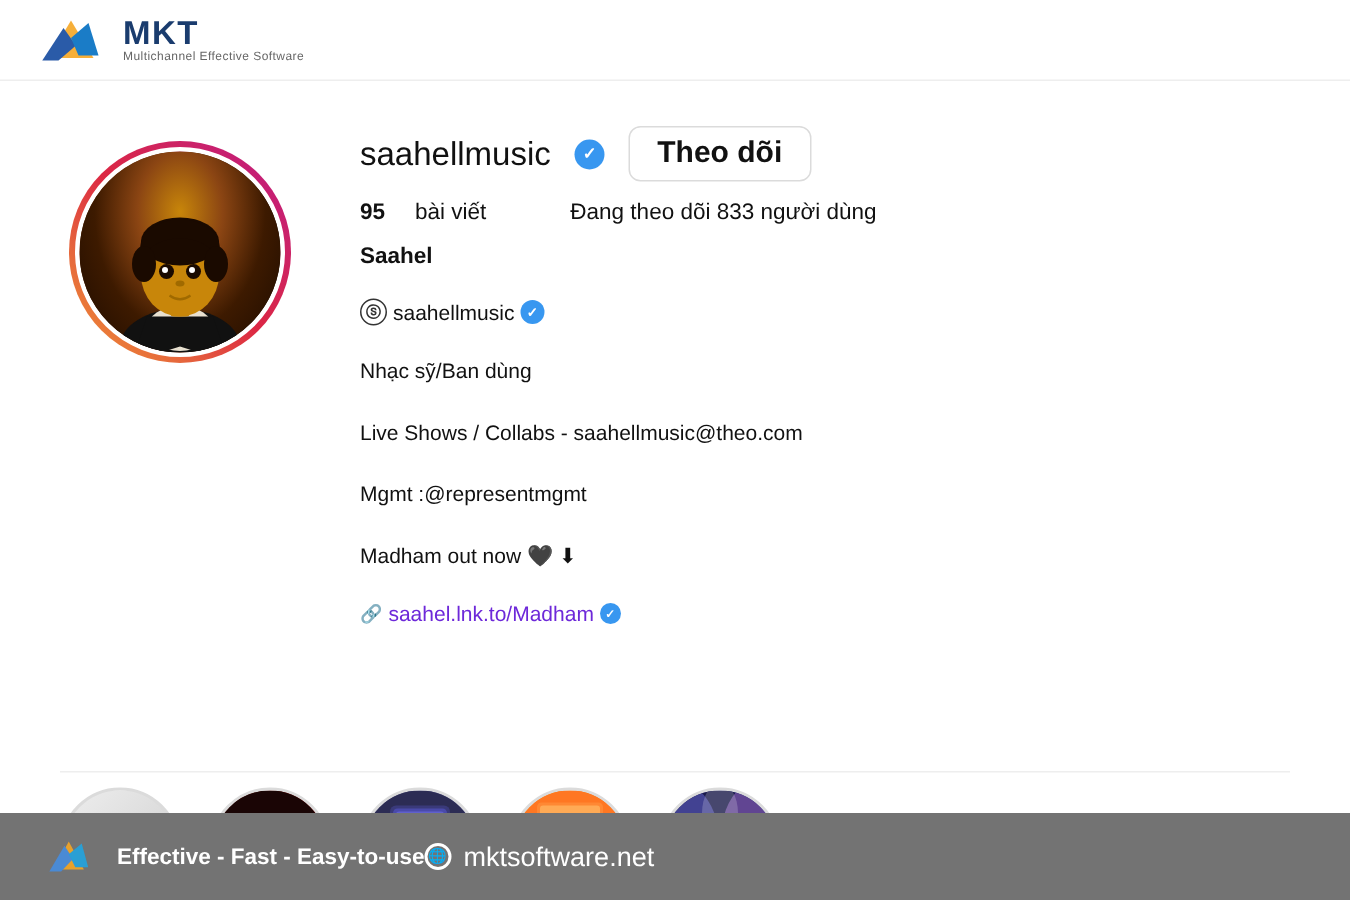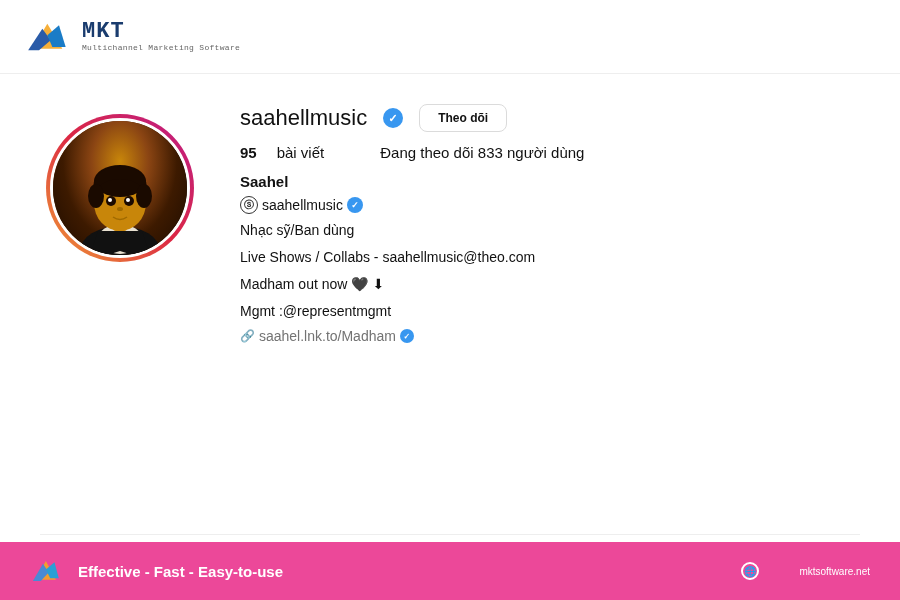--- a/index.html
+++ b/index.html
@@ -11,22 +11,21 @@
       overflow: hidden;
       position: relative;
     }
 
     
     .header {
       display: flex;
       align-items: center;
       padding: 14px 24px;
       border-bottom: 1px solid #eee;
-      height: 74px;
-      font-family: Liberation Mono, monospace;
+      height: 54px;
     }
     .logo-container {
       display: flex;
       align-items: center;
       gap: 8px;
     }
     .logo-icon {
       width: 50px;
       height: 40px;
     }
@@ -129,21 +128,21 @@
     }
     .verified-check {
       color: white;
       font-size: 11px;
       font-weight: bold;
     }
 
     .btn {
       padding: 6px 18px;
       border-radius: 8px;
-      font-size: 12px;
+      font-size: 20px;
       font-weight: 600;
       cursor: pointer;
       border: 1.5px solid #dbdbdb;
       background: #fff;
       color: #111;
     }
     .btn-primary {
       background: #fff;
     }
 
@@ -162,21 +161,21 @@
       font-weight: 600;
     }
     .stat-label {
       font-weight: 400;
       margin-left: 16px;
     }
 
     .bio-section {
       display: flex;
       flex-direction: column;
-      gap: 6px;
+      gap: 20px;
     }
     .bio-name {
       font-size: 15px;
       font-weight: 600;
       color: #111;
     }
     .bio-threads {
       display: flex;
       align-items: center;
       gap: 4px;
@@ -287,24 +286,23 @@
       font-size: 20px;
     }
 
     
     .footer {
       position: absolute;
       bottom: 0;
       left: 0;
       right: 0;
       height: 58px;
-      background: #ec4899;
-      display: flex;
-      align-items: center;
-      justify-content: space-between;
+      background: #737373;
+      display: flex;
+      align-items: center;
       padding: 0 30px;
     }
     .footer-left {
       display: flex;
       align-items: center;
       gap: 12px;
     }
     .footer-logo {
       width: 36px;
       height: 30px;
@@ -347,21 +345,21 @@
     <svg class="logo-icon" viewBox="0 0 60 48" xmlns="http://www.w3.org/2000/svg">
 
       <polygon points="10,38 28,8 46,38" fill="#f5a623" opacity="0.9"></polygon>
 
       <path d="M5,40 L22,14 L32,28 L18,40 Z" fill="#2a5ba8"></path>
 
       <path d="M28,22 L42,10 L50,36 L34,36 Z" fill="#1a7cc7"></path>
     </svg>
     <div class="logo-text">
       <span class="logo-mkt">MKT</span>
-      <span class="logo-subtitle">Multichannel Marketing Software</span>
+      <span class="logo-subtitle">Multichannel Effective Software</span>
     </div>
   </div>
 </div>
 
 <div class="main-content">
 
   <div class="profile-pic-container">
     <div class="profile-pic-ring">
       <div class="profile-pic-inner">
         <div class="person-silhouette">
@@ -421,25 +419,25 @@
 
     <div class="bio-section">
       <span class="bio-name">Saahel</span>
       <div class="bio-threads">
         <div class="threads-icon">ⓢ</div>
         <span>saahellmusic</span>
         <div class="threads-verified">✓</div>
       </div>
       <span class="bio-line">Nhạc sỹ/Ban dùng</span>
       <span class="bio-line">Live Shows / Collabs - saahellmusic@theo.com</span>
+      <span class="bio-line">Mgmt :@representmgmt</span>
       <span class="bio-line">Madham out now 🖤 ⬇</span>
-      <span class="bio-line">Mgmt :@representmgmt</span>
       <div class="bio-link">
         <span class="link-icon">🔗</span>
-        <span style="color:#737373;text-decoration:none;font-size:14px;">saahel.lnk.to/Madham</span>
+        <span style="color:#6d28d9;text-decoration:none;font-size:14px;">saahel.lnk.to/Madham</span>
         <div class="link-verified">✓</div>
       </div>
     </div>
 
   </div>
 </div>
 
 <div class="divider-line"></div>
 
 <div class="highlights-section">
@@ -530,15 +528,15 @@
   <div class="footer-left">
     <svg class="footer-logo" viewBox="0 0 50 40" xmlns="http://www.w3.org/2000/svg">
       <polygon points="8,32 22,6 36,32" fill="#f5a623" opacity="0.9"></polygon>
       <path d="M4,34 L18,10 L26,22 L15,34 Z" fill="#4a8ad4"></path>
       <path d="M22,18 L34,8 L40,30 L28,30 Z" fill="#2a9fd4"></path>
     </svg>
     <span class="footer-tagline">Effective - Fast - Easy-to-use</span>
   </div>
   <div class="footer-right">
     <div class="globe-icon">🌐</div>
-    <span style="color:white;font-size:10px;margin-left:32px;">mktsoftware.net</span>
+    <span style="color:white;font-size:18px;">mktsoftware.net</span>
   </div>
 </div>
 
 </body></html>

